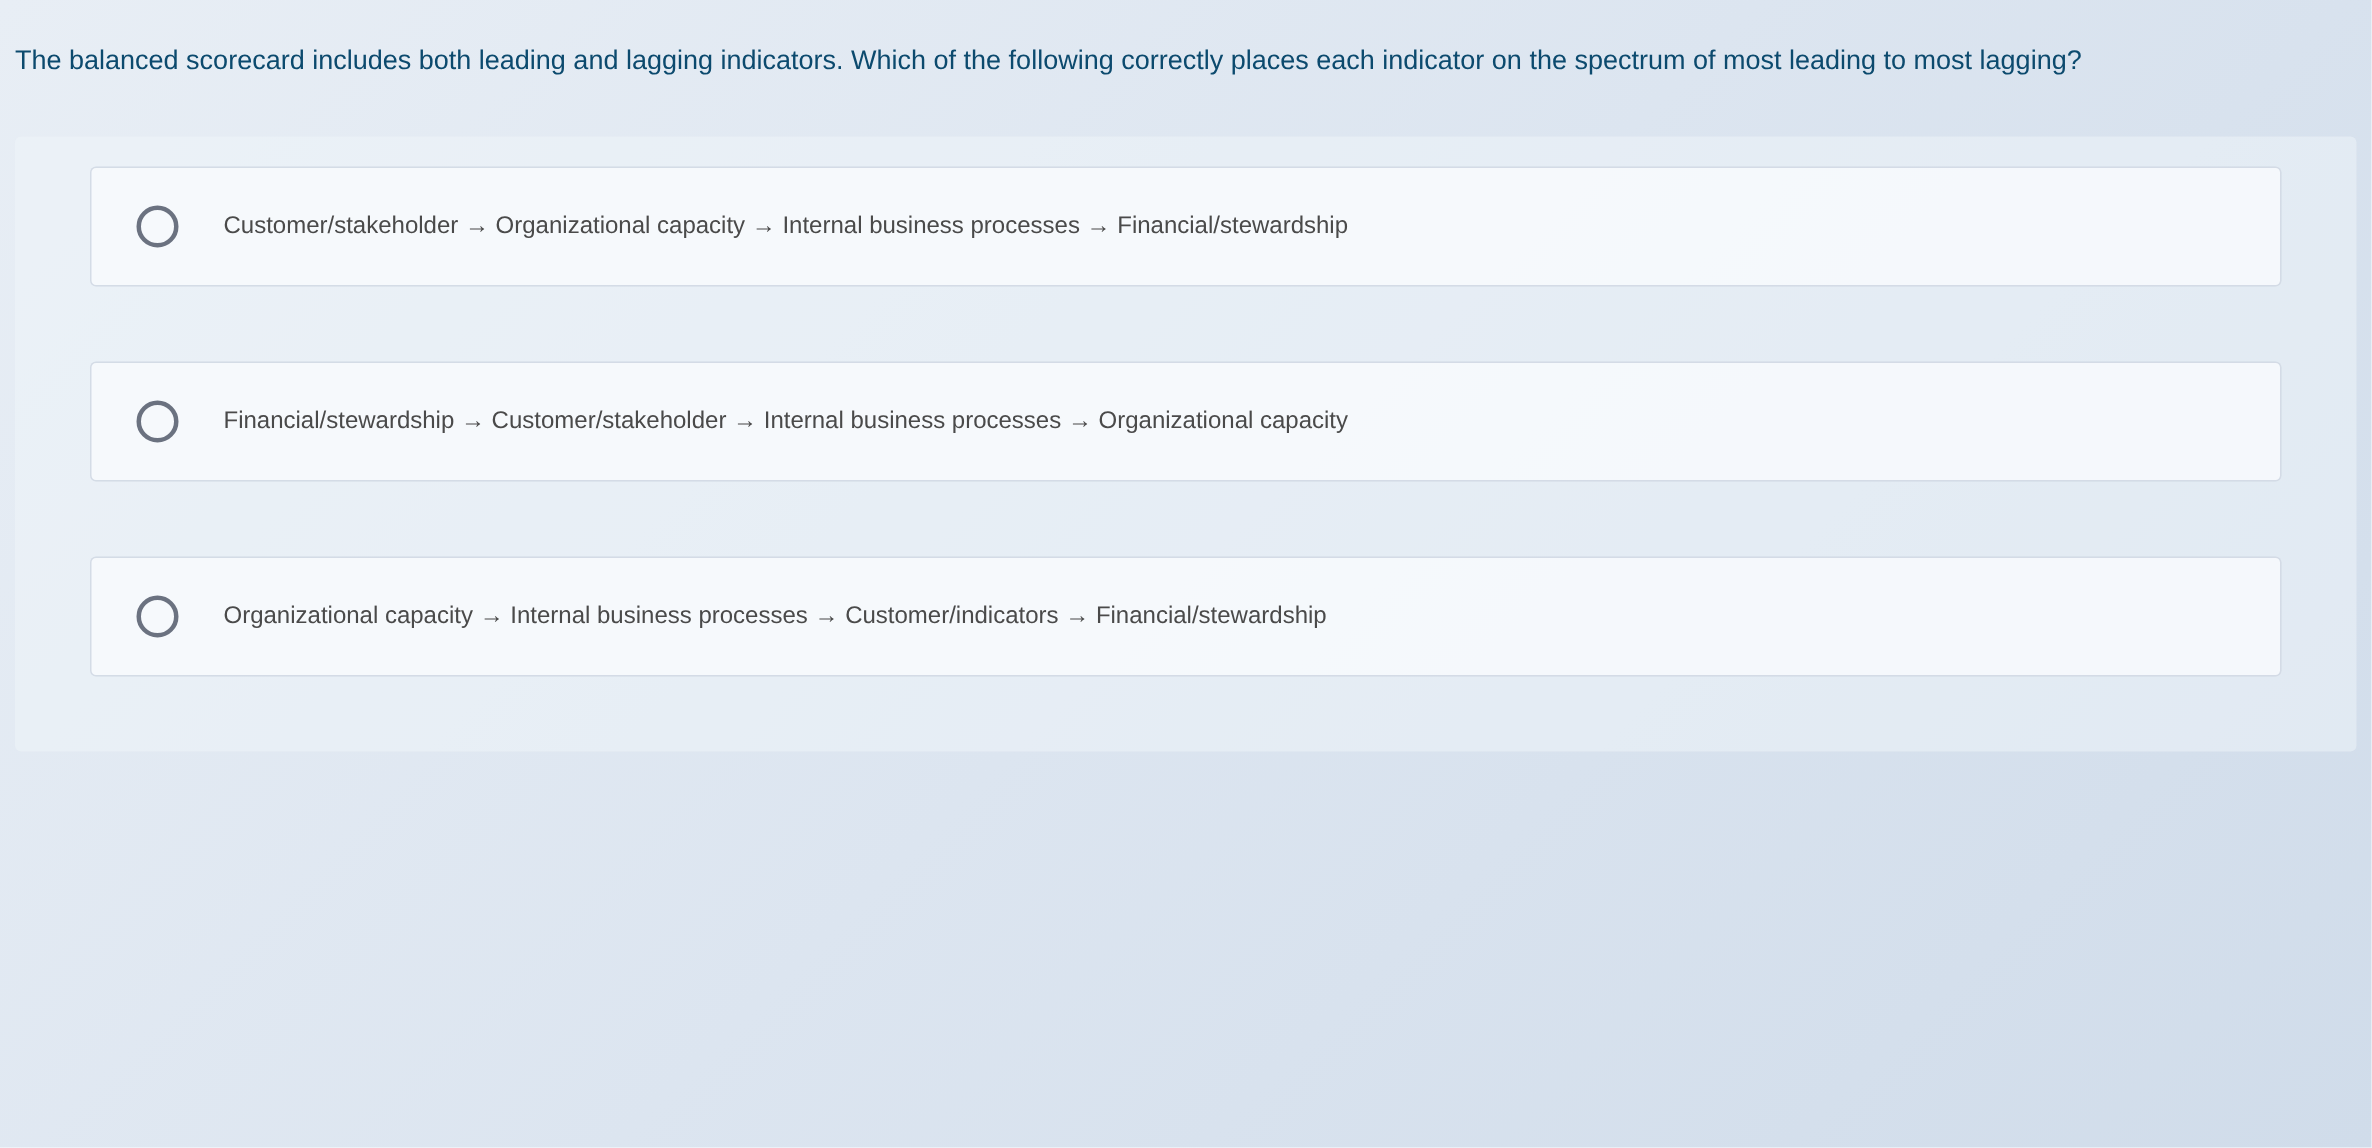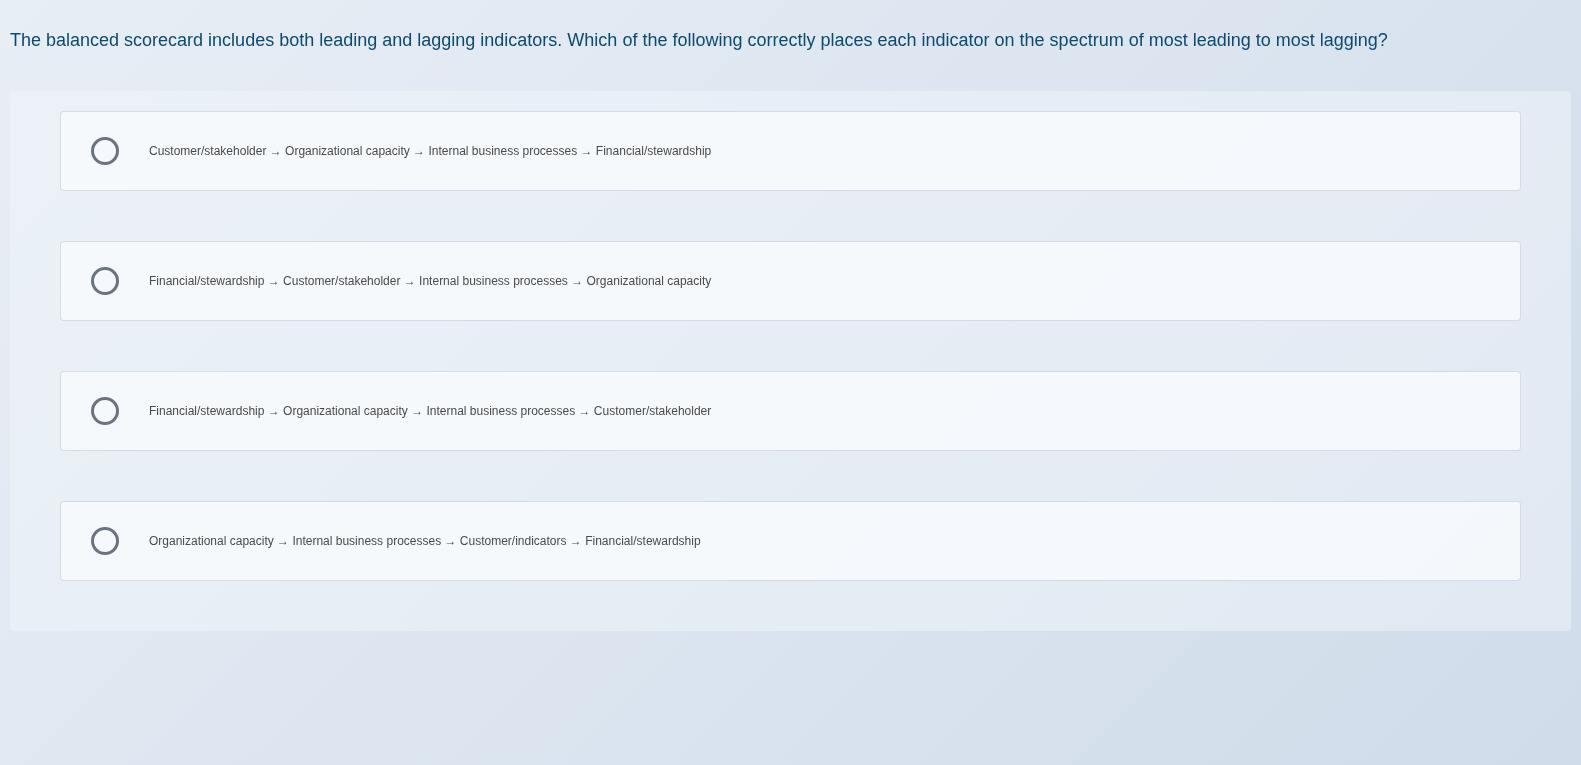--- a/index.html
+++ b/index.html
@@ -60,21 +60,21 @@
       width: 28px;
       height: 28px;
       border: 3px solid #6b7280;
       border-radius: 50%;
       flex-shrink: 0;
       margin-right: 30px;
       background: transparent;
     }
     
     .option-text {
-      font-size: 12px;
+      font-size: 16px;
       color: #4a4a4a;
       font-weight: 500;
     }
   </style>
 </head>
 <body>
 
 <div class="question-prompt">The balanced scorecard includes both leading and lagging indicators. Which of the following correctly places each indicator on the spectrum of most leading to most lagging?</div>
 
 <div class="mc-container">
@@ -84,24 +84,20 @@
     <div class="option-row">
       <div class="radio-circle"></div>
       <div class="option-text">Customer/stakeholder → Organizational capacity → Internal business processes → Financial/stewardship</div>
     </div>
 
     <div class="option-row">
       <div class="radio-circle"></div>
       <div class="option-text">Financial/stewardship → Customer/stakeholder → Internal business processes → Organizational capacity</div>
     </div>
 
-    <div class="option-row">
-      <div class="radio-circle"></div>
-      <div class="option-text">Financial/stewardship → Organizational capacity → Internal business processes → Customer/stakeholder</div>
-    </div>
 
     <div class="option-row">
       <div class="radio-circle"></div>
       <div class="option-text">Organizational capacity → Internal business processes → Customer/indicators → Financial/stewardship</div>
     </div>
 
   </div>
 </div>
 
 </body></html>

